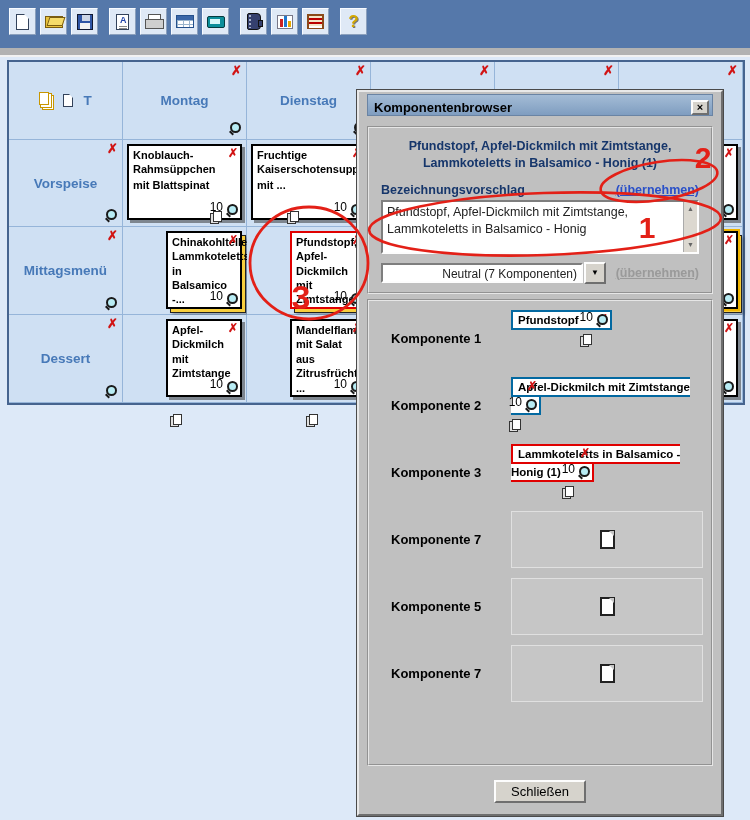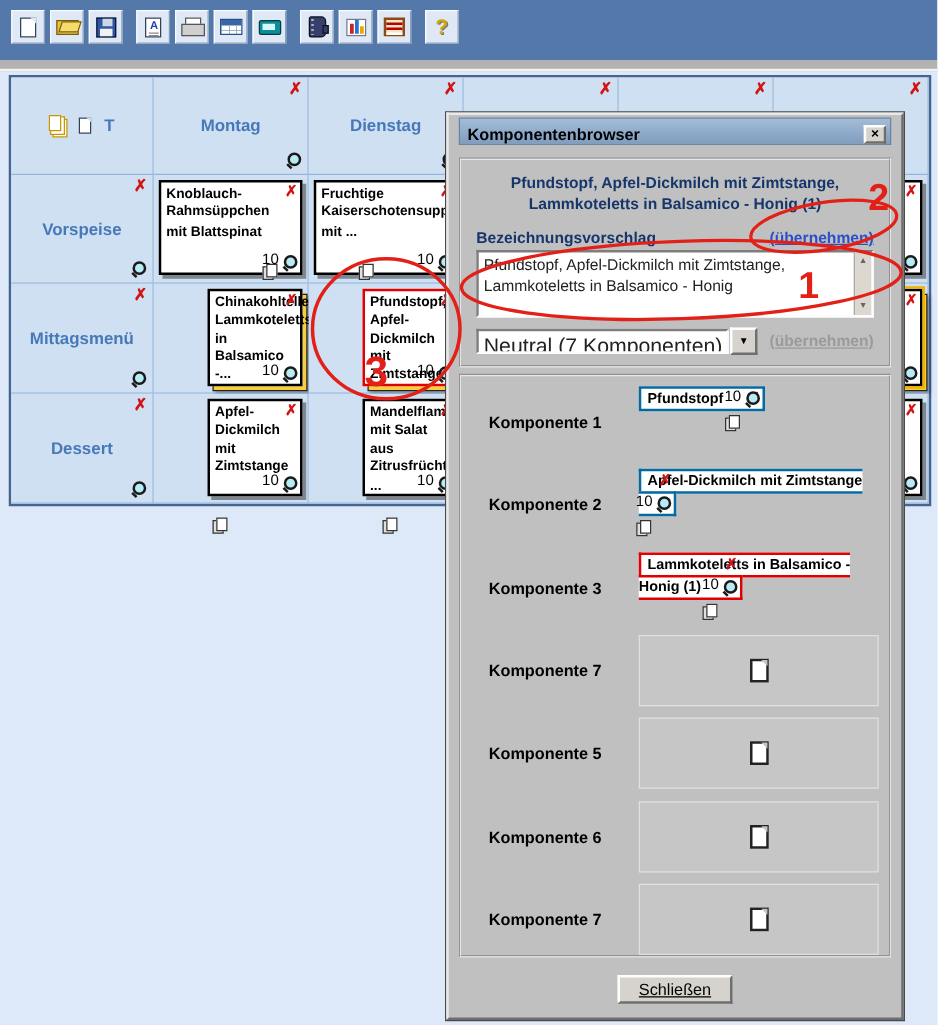--- a/index.html
+++ b/index.html
@@ -90,33 +90,33 @@
   .gb-top { height: 168px; }
   .dlg-heading { color: #16366b; font-weight: bold; font-size: 12.5px; text-align: center; line-height: 1.35; padding: 2px 14px 0; }
   .suggest-row { display: flex; align-items: flex-end; margin-top: 11px; }
   .lbl-navy { color: #16366b; font-size: 12.5px; font-weight: 600; }
   .link { color: #2a50c8; font-size: 12.5px; font-weight: 600; text-decoration: underline; margin-left: auto; cursor: pointer; }
   .link.disabled { color: #9a9a9a; cursor: default; }
   .sunken { position: relative; background: #fff; border: 2px solid; border-color: #7e7e7e #fdfdfd #fdfdfd #7e7e7e; }
   .ta { height: 54px; margin-top: 3px; padding: 2px 18px 2px 4px; font-size: 12.5px; color: #222; line-height: 1.35; }
   .ta-scroll { position: absolute; top: 0; right: 0; bottom: 0; width: 14px; background: #dcd8d0; border-left: 1px solid #aaa; display: flex; flex-direction: column; justify-content: space-between; align-items: center; font-size: 7px; color: #666; padding: 2px 0; }
   .scheme-row { display: flex; align-items: center; margin-top: 8px; }
-  .sel-field { width: 202px; height: 20px; padding: 2px 4px; font-size: 17px; color: #222; white-space: nowrap; overflow: hidden; text-align: right; }
+  .sel-field { width: 202px; height: 20px; padding: 2px 4px; font-size: 12px; color: #222; white-space: nowrap; overflow: hidden; text-align: right; }
   .ddbtn { width: 22px; height: 22px; background: #d6d3cc; border: 2px solid; border-color: #fdfdfd #6f6f6f #6f6f6f #fdfdfd; font-size: 8px; color: #000; display: flex; align-items: center; justify-content: center; margin-left: 1px; }
   .gb-comp { margin-top: 5px; height: 467px; padding: 8px 8px 0 12px; display: flex; flex-direction: column; gap: 9px; }
   .comp-row { display: flex; align-items: center; height: 58px; }
   .comp-label { flex: 0 0 130px; color: #000000; font-weight: bold; font-size: 13px; padding-left: 10px; }
   .slot { margin-left: auto; width: 202px; height: 57px; }
   .slot-card { position: relative; width: 100%; height: 100%; background: #fff; border: 2px solid #0369a1; padding: 2px 16px 2px 5px; font-weight: bold; font-size: 11.5px; line-height: 1.3; color: #000; }
   .slot-card.selected { border-color: #e00000; }
   .slot-card .cic { top: 22px; }
   .slot-empty { width: 100%; height: 100%; background: #c6c6c6; border: 1px solid #e0e0e0; display: flex; align-items: center; justify-content: center; }
   .ic-page { width: 15px; height: 19px; background: #fff; border: 2px solid #222; position: relative; }
   .ic-page::before { content: ""; position: absolute; top: -1px; right: -1px; border-top: 5px solid #c6c6c6; border-left: 5px solid transparent; }
-  .close-row { margin-top: 14px; display: flex; justify-content: center; text-decoration: underline; }
+  .close-row { margin-top: 14px; display: flex; justify-content: center; }
   .btn { min-width: 92px; height: 23px; background: #d6d3cc; border: 2px solid; border-color: #fdfdfd #6f6f6f #6f6f6f #fdfdfd; font-size: 13px; color: #000; font-family: "Liberation Sans", sans-serif; }
 
   
   .anno { position: absolute; left: 0; top: 0; width: 750px; height: 820px; z-index: 60; pointer-events: none; }
   .anno text { font-family: "Liberation Sans", sans-serif; font-weight: bold; fill: #e32017; }
 </style>
 </head>
 <body>
 
 <div class="screen">
@@ -359,28 +359,20 @@
       <div class="comp-row">
         <span class="comp-label">Komponente 7</span>
         <span class="slot">
             <span class="slot-empty">
               <span class="ic-page"></span>
             </span>
           </span>
       </div>
       <div class="comp-row">
         <span class="comp-label">Komponente 5</span>
-        <span class="slot">
-            <span class="slot-empty">
-              <span class="ic-page"></span>
-            </span>
-          </span>
-      </div>
-      <div class="comp-row">
-        <span class="comp-label">Komponente 6</span>
         <span class="slot">
             <span class="slot-empty">
               <span class="ic-page"></span>
             </span>
           </span>
       </div>
       <div class="comp-row">
         <span class="comp-label">Komponente 7</span>
         <span class="slot">
             <span class="slot-empty">

